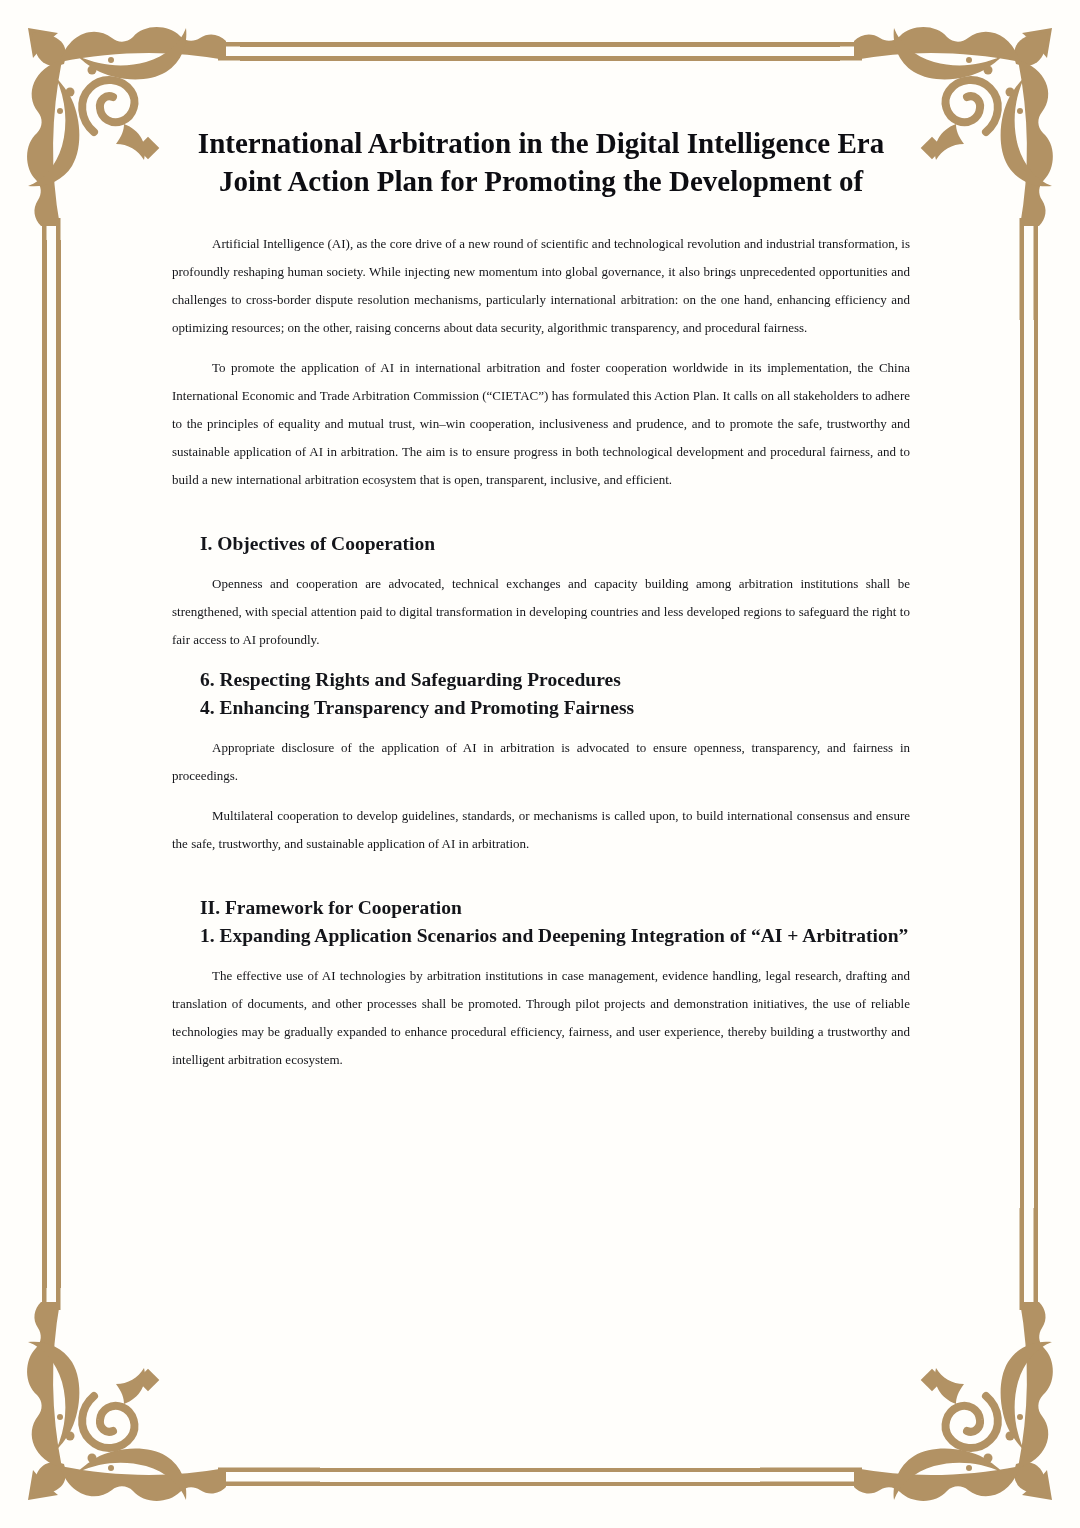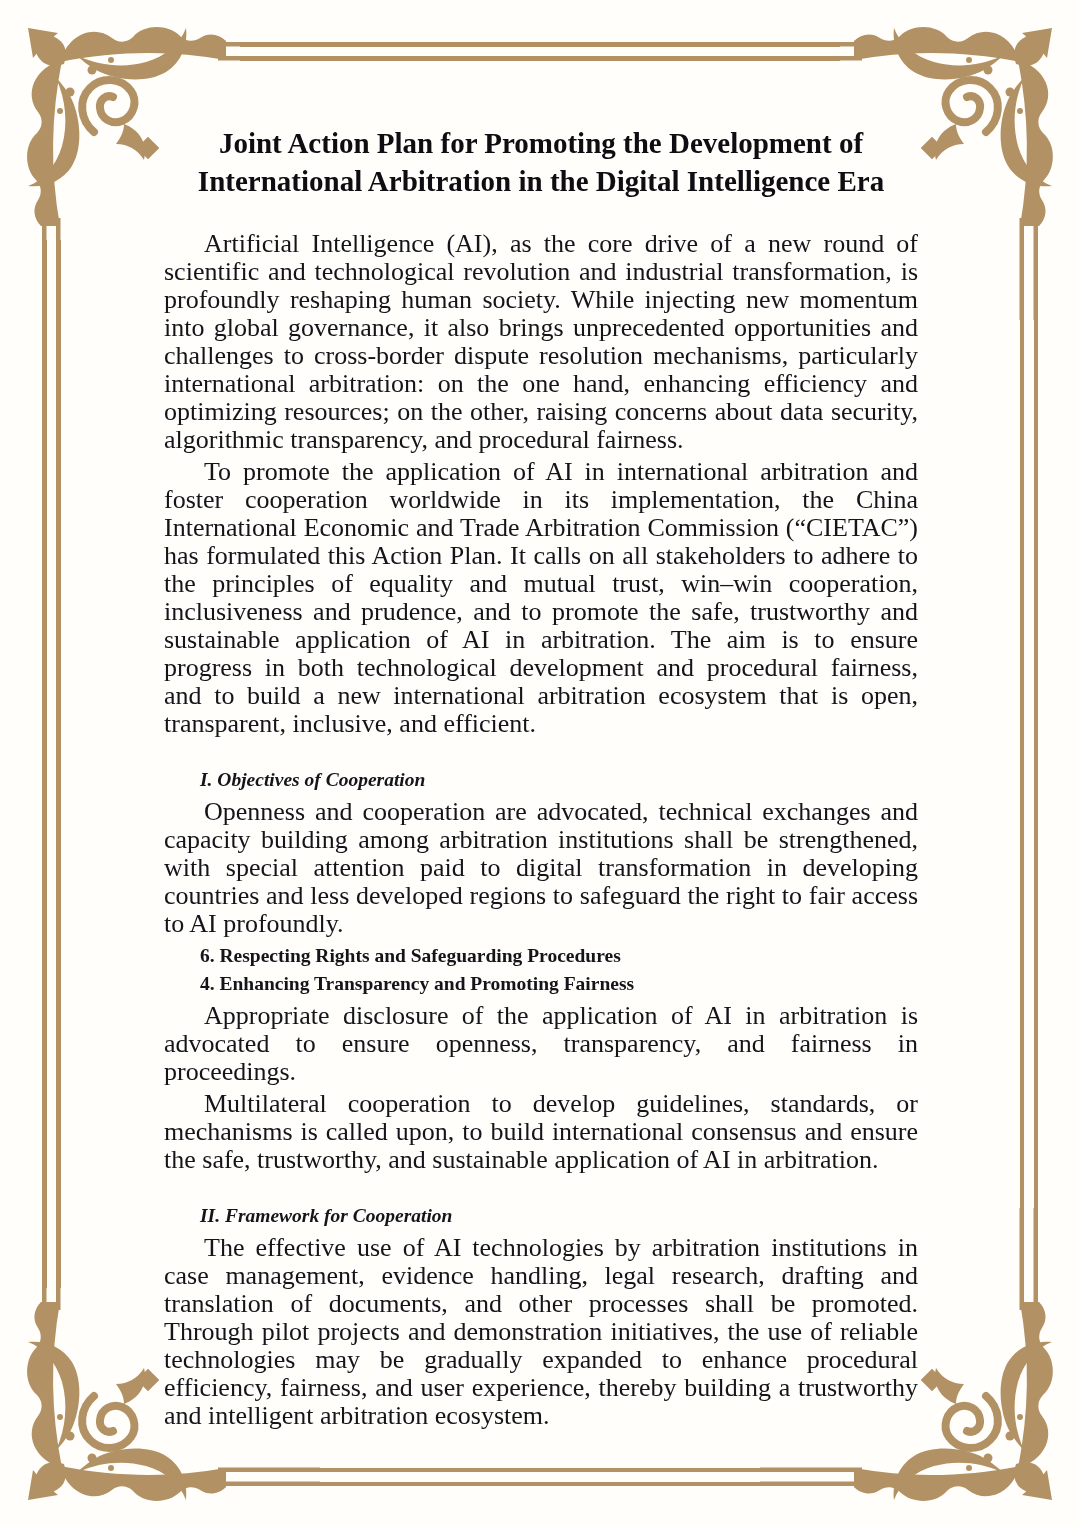--- a/index.html
+++ b/index.html
@@ -48,35 +48,35 @@
   .doc-title{
     margin:0 0 30px 0;
     font-size:29px;
     font-weight:bold;
     line-height:38px;
     text-align:center;
     color:#0d0d12;
   }
   .doc-title span{display:block;}
   .para{
-    margin:4px;
-    font-size:26px;
+    margin:12px;
+    font-size:13px;
     line-height:28px;
     text-align:justify;
     text-indent:40px;
   }
   .sec-heading, .sub-heading{
     margin:0;
     font-size:19.5px;
     line-height:28px;
     font-weight:bold;
     text-align:justify;
     text-indent:40px;
   }
-  .gap-above{margin-top:28px;font-style:italic;}
+  .gap-above{margin-top:36px;}
 </style>
 </head>
 <body>
 
 <div class="page">
 
   <svg width="0" height="0" style="position:absolute" aria-hidden="true">
     <defs>
       <g id="corner-ornament">
 
@@ -127,36 +127,37 @@
   <div class="bline h top-inner"></div>
   <div class="bline h bottom-inner"></div>
   <div class="bline h bottom-outer"></div>
   <div class="bline v left-outer"></div>
   <div class="bline v left-inner"></div>
   <div class="bline v right-inner"></div>
   <div class="bline v right-outer"></div>
 
   <main class="content">
     <h1 class="doc-title">
+      <span>International Arbitration in the Digital Intelligence Era</span>
       <span>Joint Action Plan for Promoting the Development of</span>
-      <span>International Arbitration in the Digital Intelligence Era</span>
     </h1>
 
     <p class="para">Artificial Intelligence (AI), as the core drive of a new round of scientific and technological revolution and industrial transformation, is profoundly reshaping human society. While injecting new momentum into global governance, it also brings unprecedented opportunities and challenges to cross-border dispute resolution mechanisms, particularly international arbitration: on the one hand, enhancing efficiency and optimizing resources; on the other, raising concerns about data security, algorithmic transparency, and procedural fairness.</p>
     <p class="para">To promote the application of AI in international arbitration and foster cooperation worldwide in its implementation, the China International Economic and Trade Arbitration Commission (“CIETAC”) has formulated this Action Plan. It calls on all stakeholders to adhere to the principles of equality and mutual trust, win–win cooperation, inclusiveness and prudence, and to promote the safe, trustworthy and sustainable application of AI in arbitration. The aim is to ensure progress in both technological development and procedural fairness, and to build a new international arbitration ecosystem that is open, transparent, inclusive, and efficient.</p>
 
     <h2 class="sec-heading gap-above">I. Objectives of Cooperation</h2>
 
     <p class="para">Openness and cooperation are advocated, technical exchanges and capacity building among arbitration institutions shall be strengthened, with special attention paid to digital transformation in developing countries and less developed regions to safeguard the right to fair access to AI profoundly.</p>
 
     <h3 class="sub-heading">6. Respecting Rights and Safeguarding Procedures</h3>
 
     <h3 class="sub-heading">4. Enhancing Transparency and Promoting Fairness</h3>
     <p class="para">Appropriate disclosure of the application of AI in arbitration is advocated to ensure openness, transparency, and fairness in proceedings.</p>
 
     <p class="para">Multilateral cooperation to develop guidelines, standards, or mechanisms is called upon, to build international consensus and ensure the safe, trustworthy, and sustainable application of AI in arbitration.</p>
 
     <h2 class="sec-heading gap-above">II. Framework for Cooperation</h2>
 
+    <h3 class="sub-heading">1. Expanding Application Scenarios and Deepening Integration of “AI + Arbitration”</h3>
     <p class="para">The effective use of AI technologies by arbitration institutions in case management, evidence handling, legal research, drafting and translation of documents, and other processes shall be promoted. Through pilot projects and demonstration initiatives, the use of reliable technologies may be gradually expanded to enhance procedural efficiency, fairness, and user experience, thereby building a trustworthy and intelligent arbitration ecosystem.</p>
   </main>
 
 </div>
 
 </body></html>

